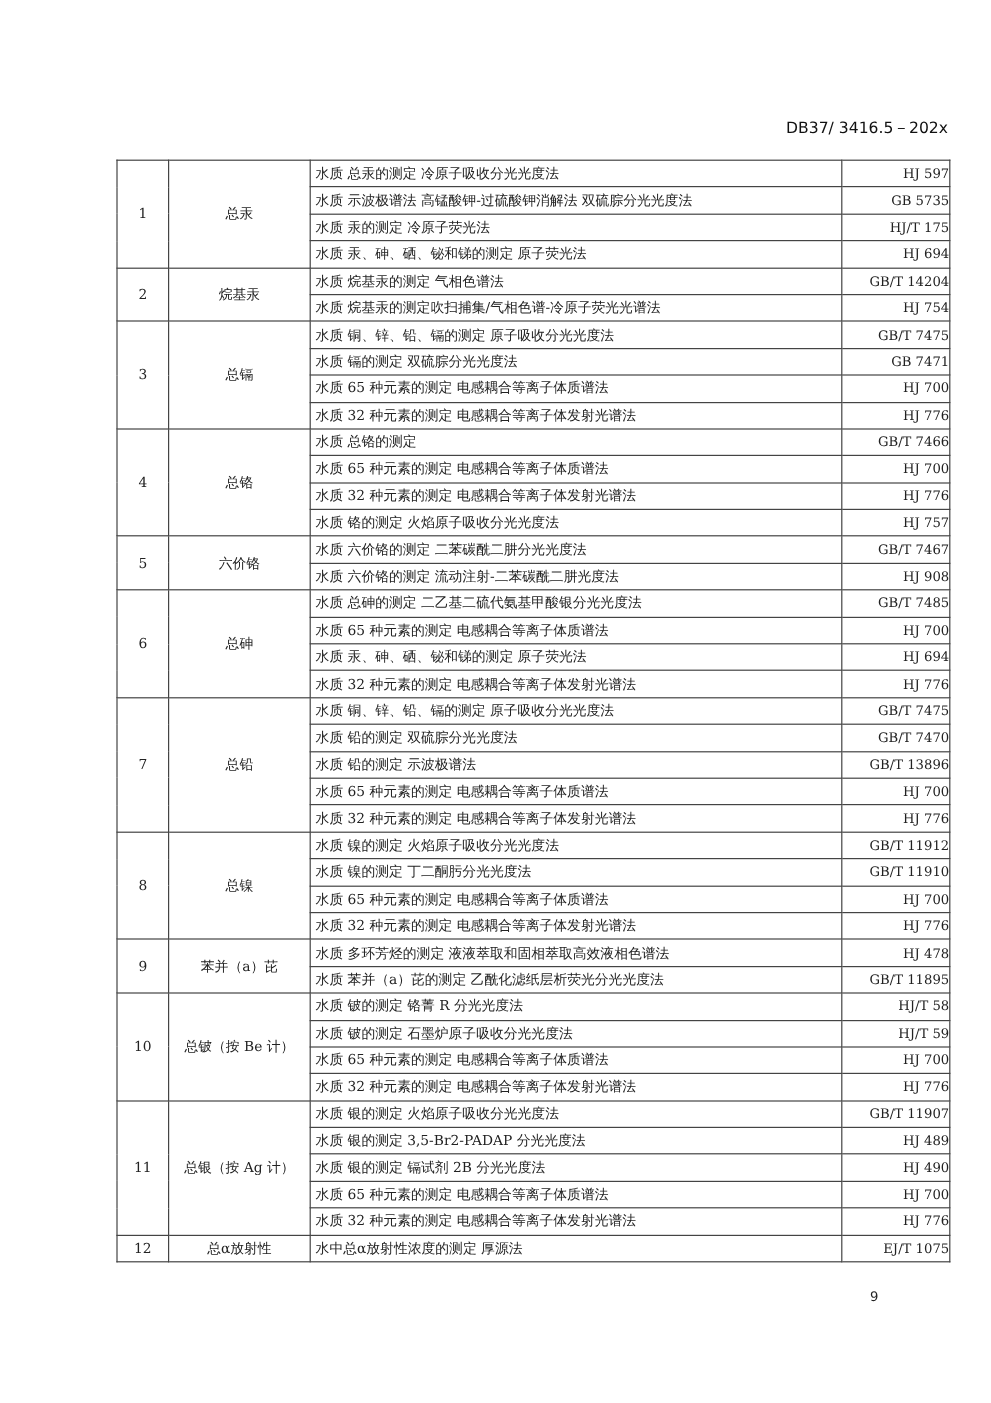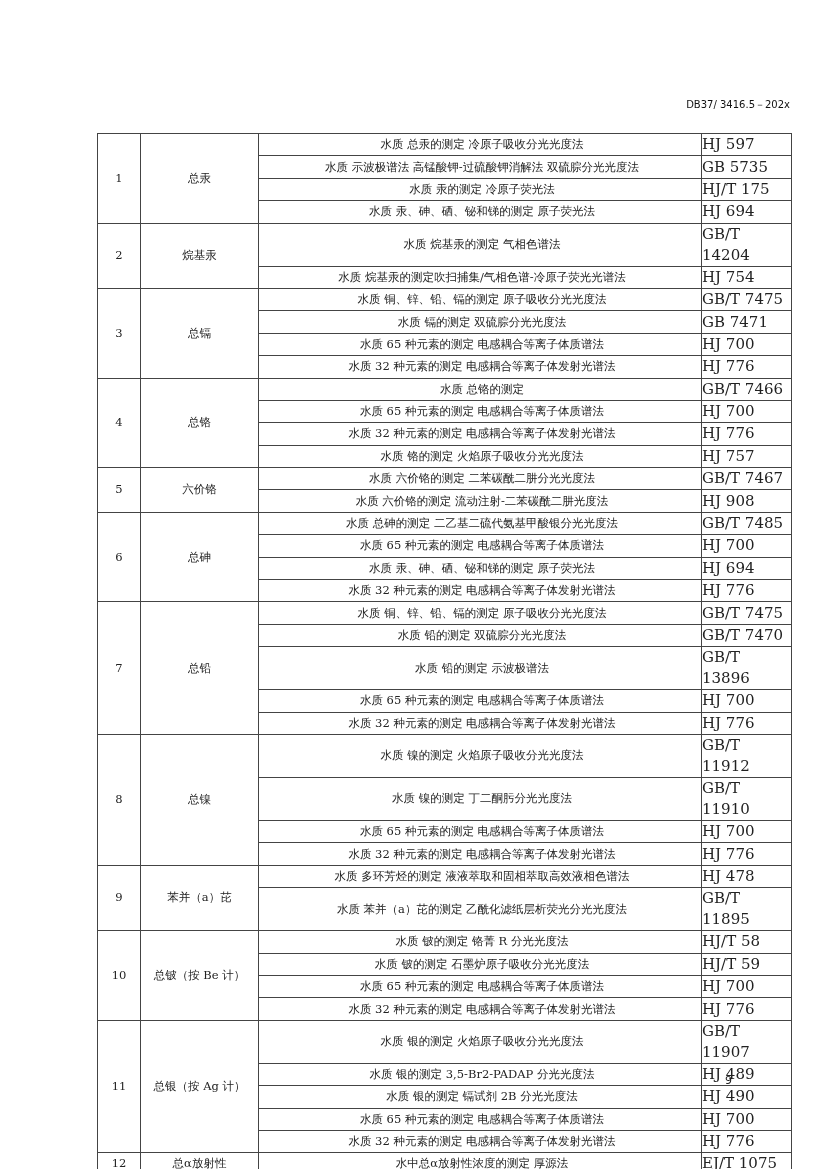--- a/index.html
+++ b/index.html
@@ -1,26 +1,26 @@
 <!DOCTYPE html>
 <html><head>
 <meta charset="utf-8">
 <style>
   html, body { margin: 0; padding: 0; background: #ffffff; }
   body { width: 826px; height: 1169px; position: relative; overflow: hidden;
          font-family: "DejaVu Serif", "Liberation Serif", serif; color: #222; }
   .doc-code { position: absolute; left: 0; top: 98px; width: 790px; text-align: right;
-              font-family: "DejaVu Sans", "Liberation Sans", sans-serif; font-size: 10px; color: #111; }
+              font-family: "DejaVu Sans", "Liberation Sans", sans-serif; font-size: 13px; color: #111; }
   .std-table { position: absolute; left: 97px; top: 133px; width: 690px;
                border-collapse: collapse; table-layout: fixed; font-size: 11.5px; }
   .std-table td { border: 1px solid #444; height: 21.4px; padding: 0; line-height: 21px; }
   .std-table td.col-no { width: 42px; text-align: center; }
   .std-table td.col-item { width: 117px; text-align: center; margin-left: 31px; }
-  .std-table td.col-method { width: 438px; text-align: center; padding-left: 4px; white-space: nowrap; overflow: hidden; }
-  .std-table td.col-std { width: 89px; text-align: left; font-family: "DejaVu Serif", "Liberation Serif", serif; font-size: 15px; }
+  .std-table td.col-method { width: 438px; text-align: left; padding-left: 4px; white-space: nowrap; overflow: hidden; }
+  .std-table td.col-std { width: 89px; text-align: right; font-family: "DejaVu Serif", "Liberation Serif", serif; font-size: 11px; }
   .page-no { position: absolute; left: 725px; top: 1074px; font-family: "DejaVu Sans", "Liberation Sans", sans-serif; font-size: 11px; color: #222; }
 </style>
 </head>
 <body>
 
 <div class="doc-code">DB37/ 3416.5－202x</div>
 
 <table class="std-table">
   <tbody id="table-body">
       <tr>

